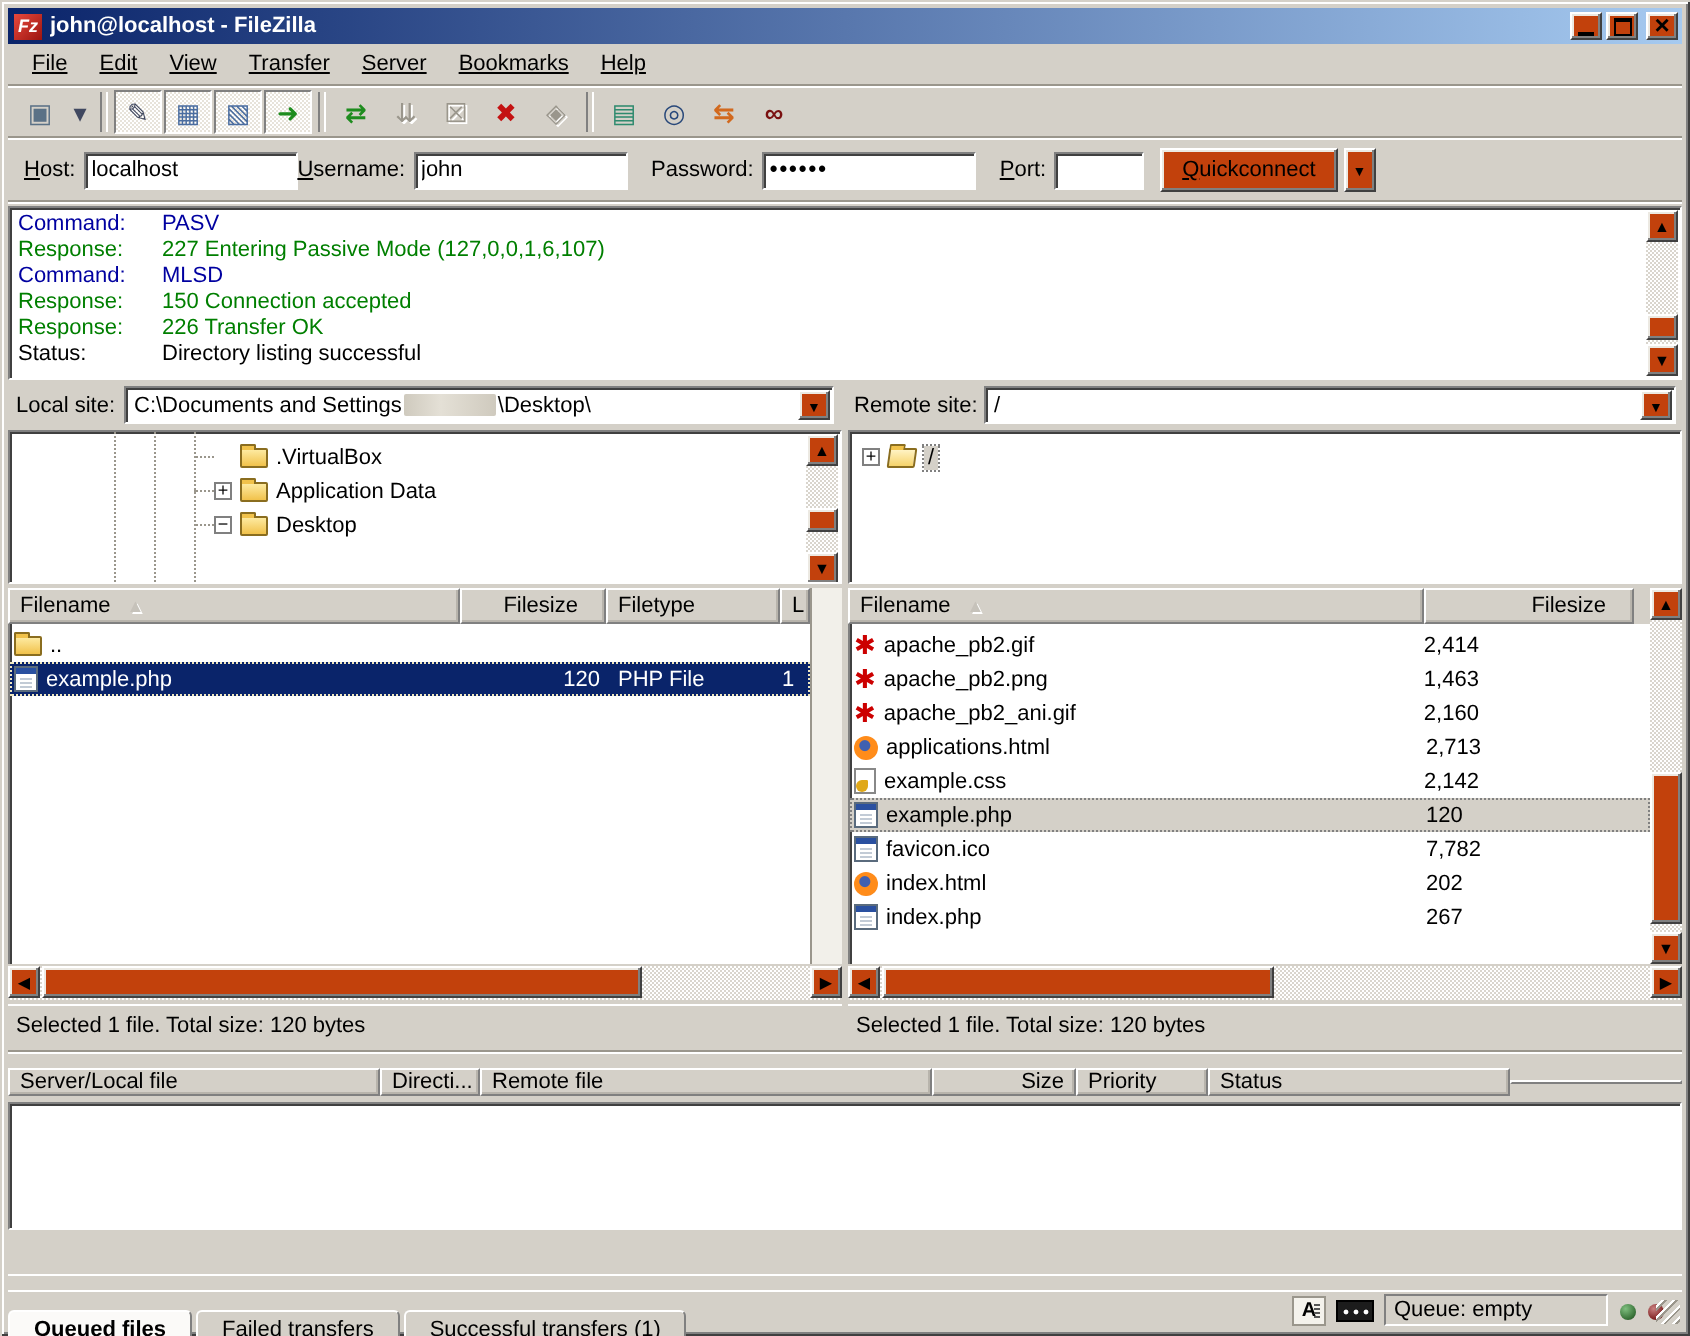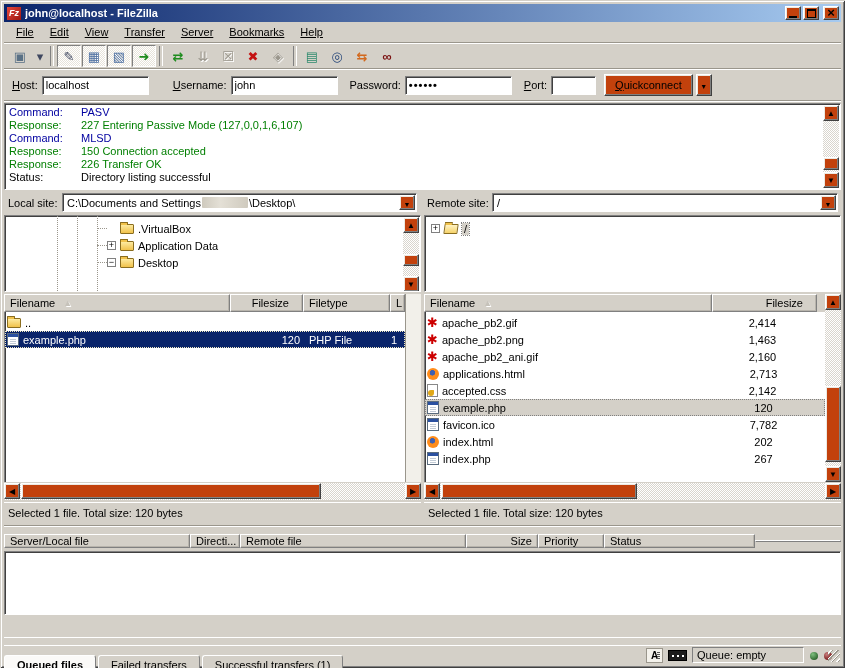--- a/index.html
+++ b/index.html
@@ -115,21 +115,21 @@
   .hrow{display:flex;height:18px;}
   .hcell{display:flex;align-items:center;padding:0 5px;background:#D4D0C8;
     border:1px solid;border-color:#fff #808080 #808080 #fff;box-shadow:inset -1px -1px 0 #b8b4ac;white-space:nowrap;overflow:hidden;}
   .sort-icon{margin-left:8px;color:#c6c2ba;text-shadow:1px 1px 0 #fff;font-size:9px;}
   .h-lname{width:226px;} .h-lsize{width:73px;justify-content:flex-end;} .h-ltype{width:87px;} .h-lmod{flex:1;}
   .h-rname{width:288px;} .h-rsize{width:105px;justify-content:flex-end;}
   .listbody{background:#fff;overflow:hidden;}
   .row{display:flex;align-items:center;height:17px;padding-left:2px;white-space:nowrap;}
   .cell{overflow:hidden;}
   .lc-name{width:208px;} .lc-size{width:73px;text-align:right;padding-right:4px;} .lc-type{width:87px;padding-left:5px;} .lc-mod{flex:1;}
-  .rc-name{width:270px;} .rc-size{width:107px;text-align:center;padding-right:6px;}
+  .rc-name{width:270px;} .rc-size{width:107px;text-align:left;padding-right:6px;}
   .row.selected{background:var(--selection,#0A246A);color:#fff;outline:1px dotted #f0e8c0;outline-offset:-1px;}
   .row.selected-inactive{background:#d4d0c8;outline:1px dotted #808080;outline-offset:-1px;}
   
   .pane-status{display:flex;align-items:center;padding:0 4px;border-top:1px solid #fff;}
   
   .h-q1{width:186px;} .h-q2{width:50px;} .h-q3{width:226px;} .h-q4{width:72px;justify-content:flex-end;} .h-q5{width:66px;} .h-q6{width:151px;} .h-q7{flex:1;}
   .qtab{height:20px;padding:3px 12px 0;background:#d4d0c8;border:1px solid;border-color:#fff #808080 #808080 #fff;
     border-radius:3px 3px 0 0;margin-right:2px;white-space:nowrap;margin-top:38px;}
   .qtab.active{background:#fbfaf8;font-weight:bold;border-bottom-color:#fbfaf8;}
   
@@ -255,21 +255,21 @@
       <span class="tbtn c-maroon">
         <span class="tglyph">∞</span>
       </span>
     </div>
 
   <div class="abs divider" style="top:68px;"></div>
 
   <div class="abs quickbar">
     <span class="qlabel">Host:</span>
     <input class="field f-host" value="localhost" style="">
-    <span class="qlabel" style="margin-left:24px;">Username:</span>
+    <span class="qlabel" style="margin-left:0;">Username:</span>
     <input class="field f-user" value="john" style="">
     <span class="qlabel no-ul" style="margin-left:12px;">Password:</span>
     <input class="field f-pass" value="••••••" style="">
     <span class="qlabel" style="margin-left:12px;">Port:</span>
     <input class="field f-port" value="" style="">
     <button class="raised btn-qc"><span>Quickconnect</span></button>
     <span class="raised btn-qc-arrow">
         <span class="dn-arrow"></span>
       </span>
   </div>
@@ -451,21 +451,21 @@
       </div>
 
       <div class="row">
         <span class="fi firefox-html-icon"></span>
         <span class="cell rc-name">applications.html</span>
         <span class="cell rc-size">2,713</span>
       </div>
 
       <div class="row">
         <span class="fi css-file-icon"></span>
-        <span class="cell rc-name">accepted.css</span>
+        <span class="cell rc-name">example.css</span>
         <span class="cell rc-size">2,142</span>
       </div>
 
       <div class="row selected-inactive">
         <span class="fi php-file-icon"></span>
         <span class="cell rc-name">example.php</span>
         <span class="cell rc-size">120</span>
       </div>
 
       <div class="row">

